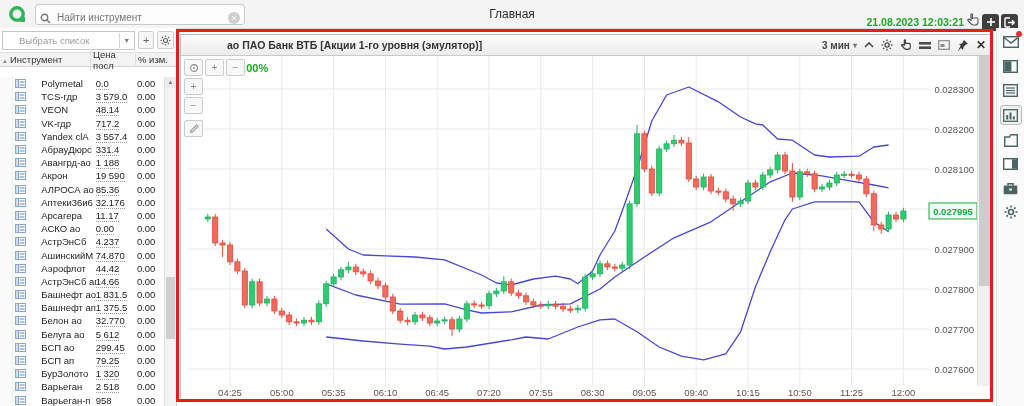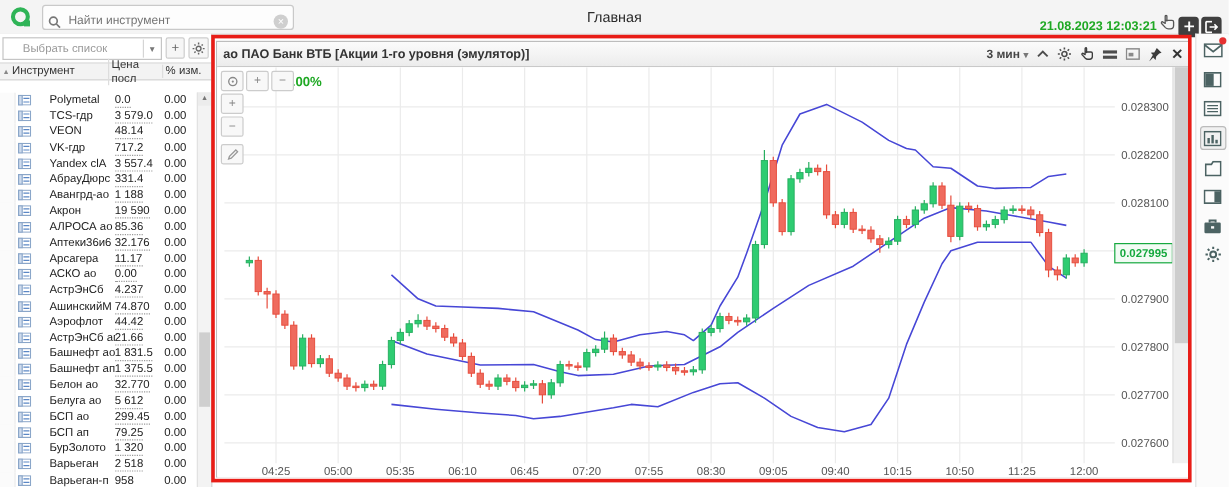--- a/index.html
+++ b/index.html
@@ -54,21 +54,21 @@
   #wl-scroll .up{height:11px;text-align:center;font-size:6px;color:#777;line-height:11px;background:#ececec;}
   #wl-thumb{position:absolute;left:1px;right:1px;top:200px;height:62px;background:#cfcfcf;}
 
   
   #red-frame{position:absolute;left:176px;top:29px;width:817px;height:373px;border:3px solid #e81d17;
              box-sizing:border-box;pointer-events:none;z-index:50;}
   #chart-window{position:absolute;left:180px;top:34px;width:812px;height:364px;background:#fff;
                 border:1px solid #bdbdbd;box-sizing:border-box;}
   #cw-header{height:20px;background:linear-gradient(#fbfbfb,#ececec);border-bottom:1px solid #c9c9c9;
              display:flex;align-items:center;padding:0 5px;}
-  #cw-title{font-size:10.5px;font-weight:bold;color:#333;}
+  #cw-title{font-size:10.5px;font-weight:bold;color:#333;margin-left:41px;}
   #cw-right{margin-left:auto;display:flex;align-items:center;gap:7px;color:#555;}
   #interval-dd{font-size:10px;font-weight:bold;color:#444;display:flex;align-items:center;gap:3px;}
   #interval-dd .dd{font-size:8px;color:#777;}
   .cw-ic{display:flex;align-items:center;color:#4c4c4c;}
   #cw-content{position:relative;width:100%;height:342px;background:#fff;}
   #chart-svg{position:absolute;left:0;top:0;}
   #chart-scroll{position:absolute;right:0;top:0;width:13px;height:330px;background:#f0f0f0;border-left:1px solid #e0e0e0;}
   #chart-thumb{position:absolute;left:1px;right:1px;top:0;height:230px;background:#cdcdcd;}
   .ch-btn{position:absolute;width:17px;height:15px;border:1px solid #ccc;background:#f8f8f8;border-radius:2px;
           color:#888;font-size:10px;display:flex;align-items:center;justify-content:center;z-index:5;}
@@ -365,21 +365,21 @@
      <span class="gut"></span>
      <span class="ric">
        <svg width="11" height="9" viewBox="0 0 11 9">
             <rect x="0.5" y="0.5" width="10" height="8" fill="#fff" stroke="#8aa6c9"></rect>
             <rect x="0.5" y="0.5" width="3" height="8" fill="#cfdcee" stroke="#8aa6c9"></rect>
             <line x1="4.5" y1="3" x2="9.5" y2="3" stroke="#5b87c5"></line>
             <line x1="4.5" y1="6" x2="9.5" y2="6" stroke="#5b87c5"></line>
           </svg>
      </span>
      <span class="rname">АстрЭнСб ап</span>
-     <span class="rprice"><i>21.66</i></span>
+     <span class="rprice"><i>14.66</i></span>
      <span class="rchg">0.00</span>
    </div>
       <div class="wrow">
      <span class="gut"></span>
      <span class="ric">
        <svg width="11" height="9" viewBox="0 0 11 9">
             <rect x="0.5" y="0.5" width="10" height="8" fill="#fff" stroke="#8aa6c9"></rect>
             <rect x="0.5" y="0.5" width="3" height="8" fill="#cfdcee" stroke="#8aa6c9"></rect>
             <line x1="4.5" y1="3" x2="9.5" y2="3" stroke="#5b87c5"></line>
             <line x1="4.5" y1="6" x2="9.5" y2="6" stroke="#5b87c5"></line>

